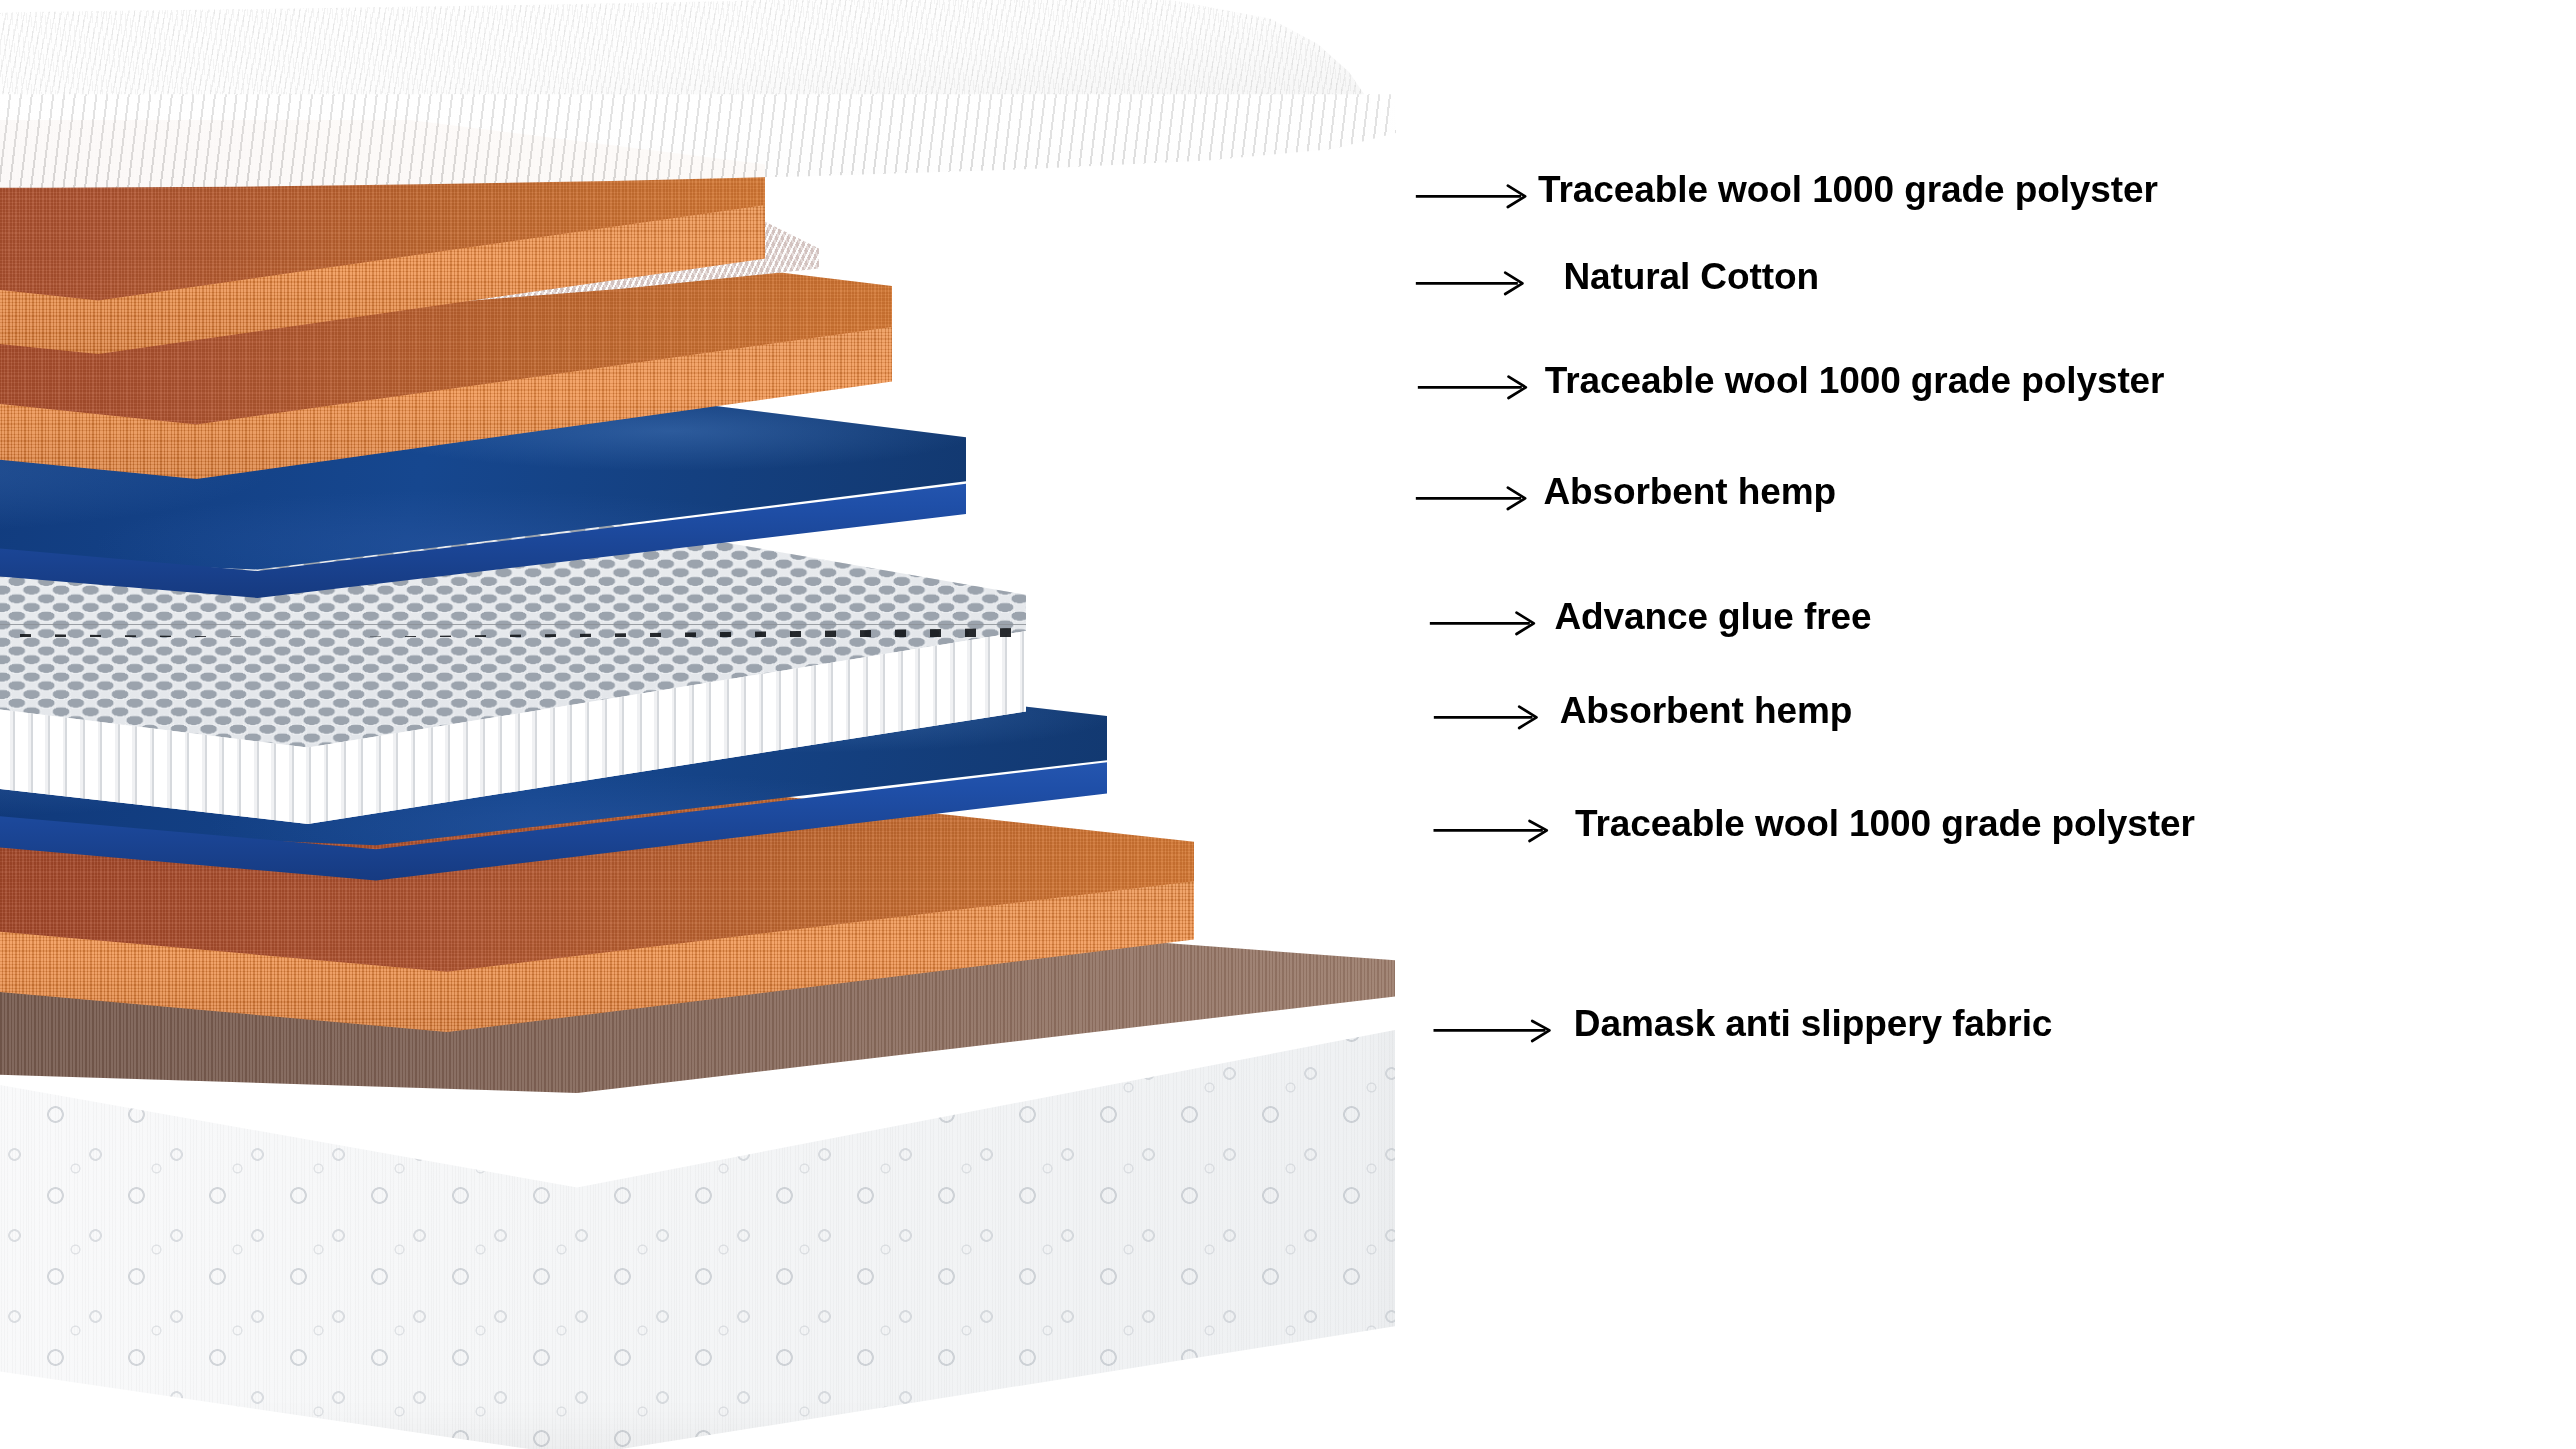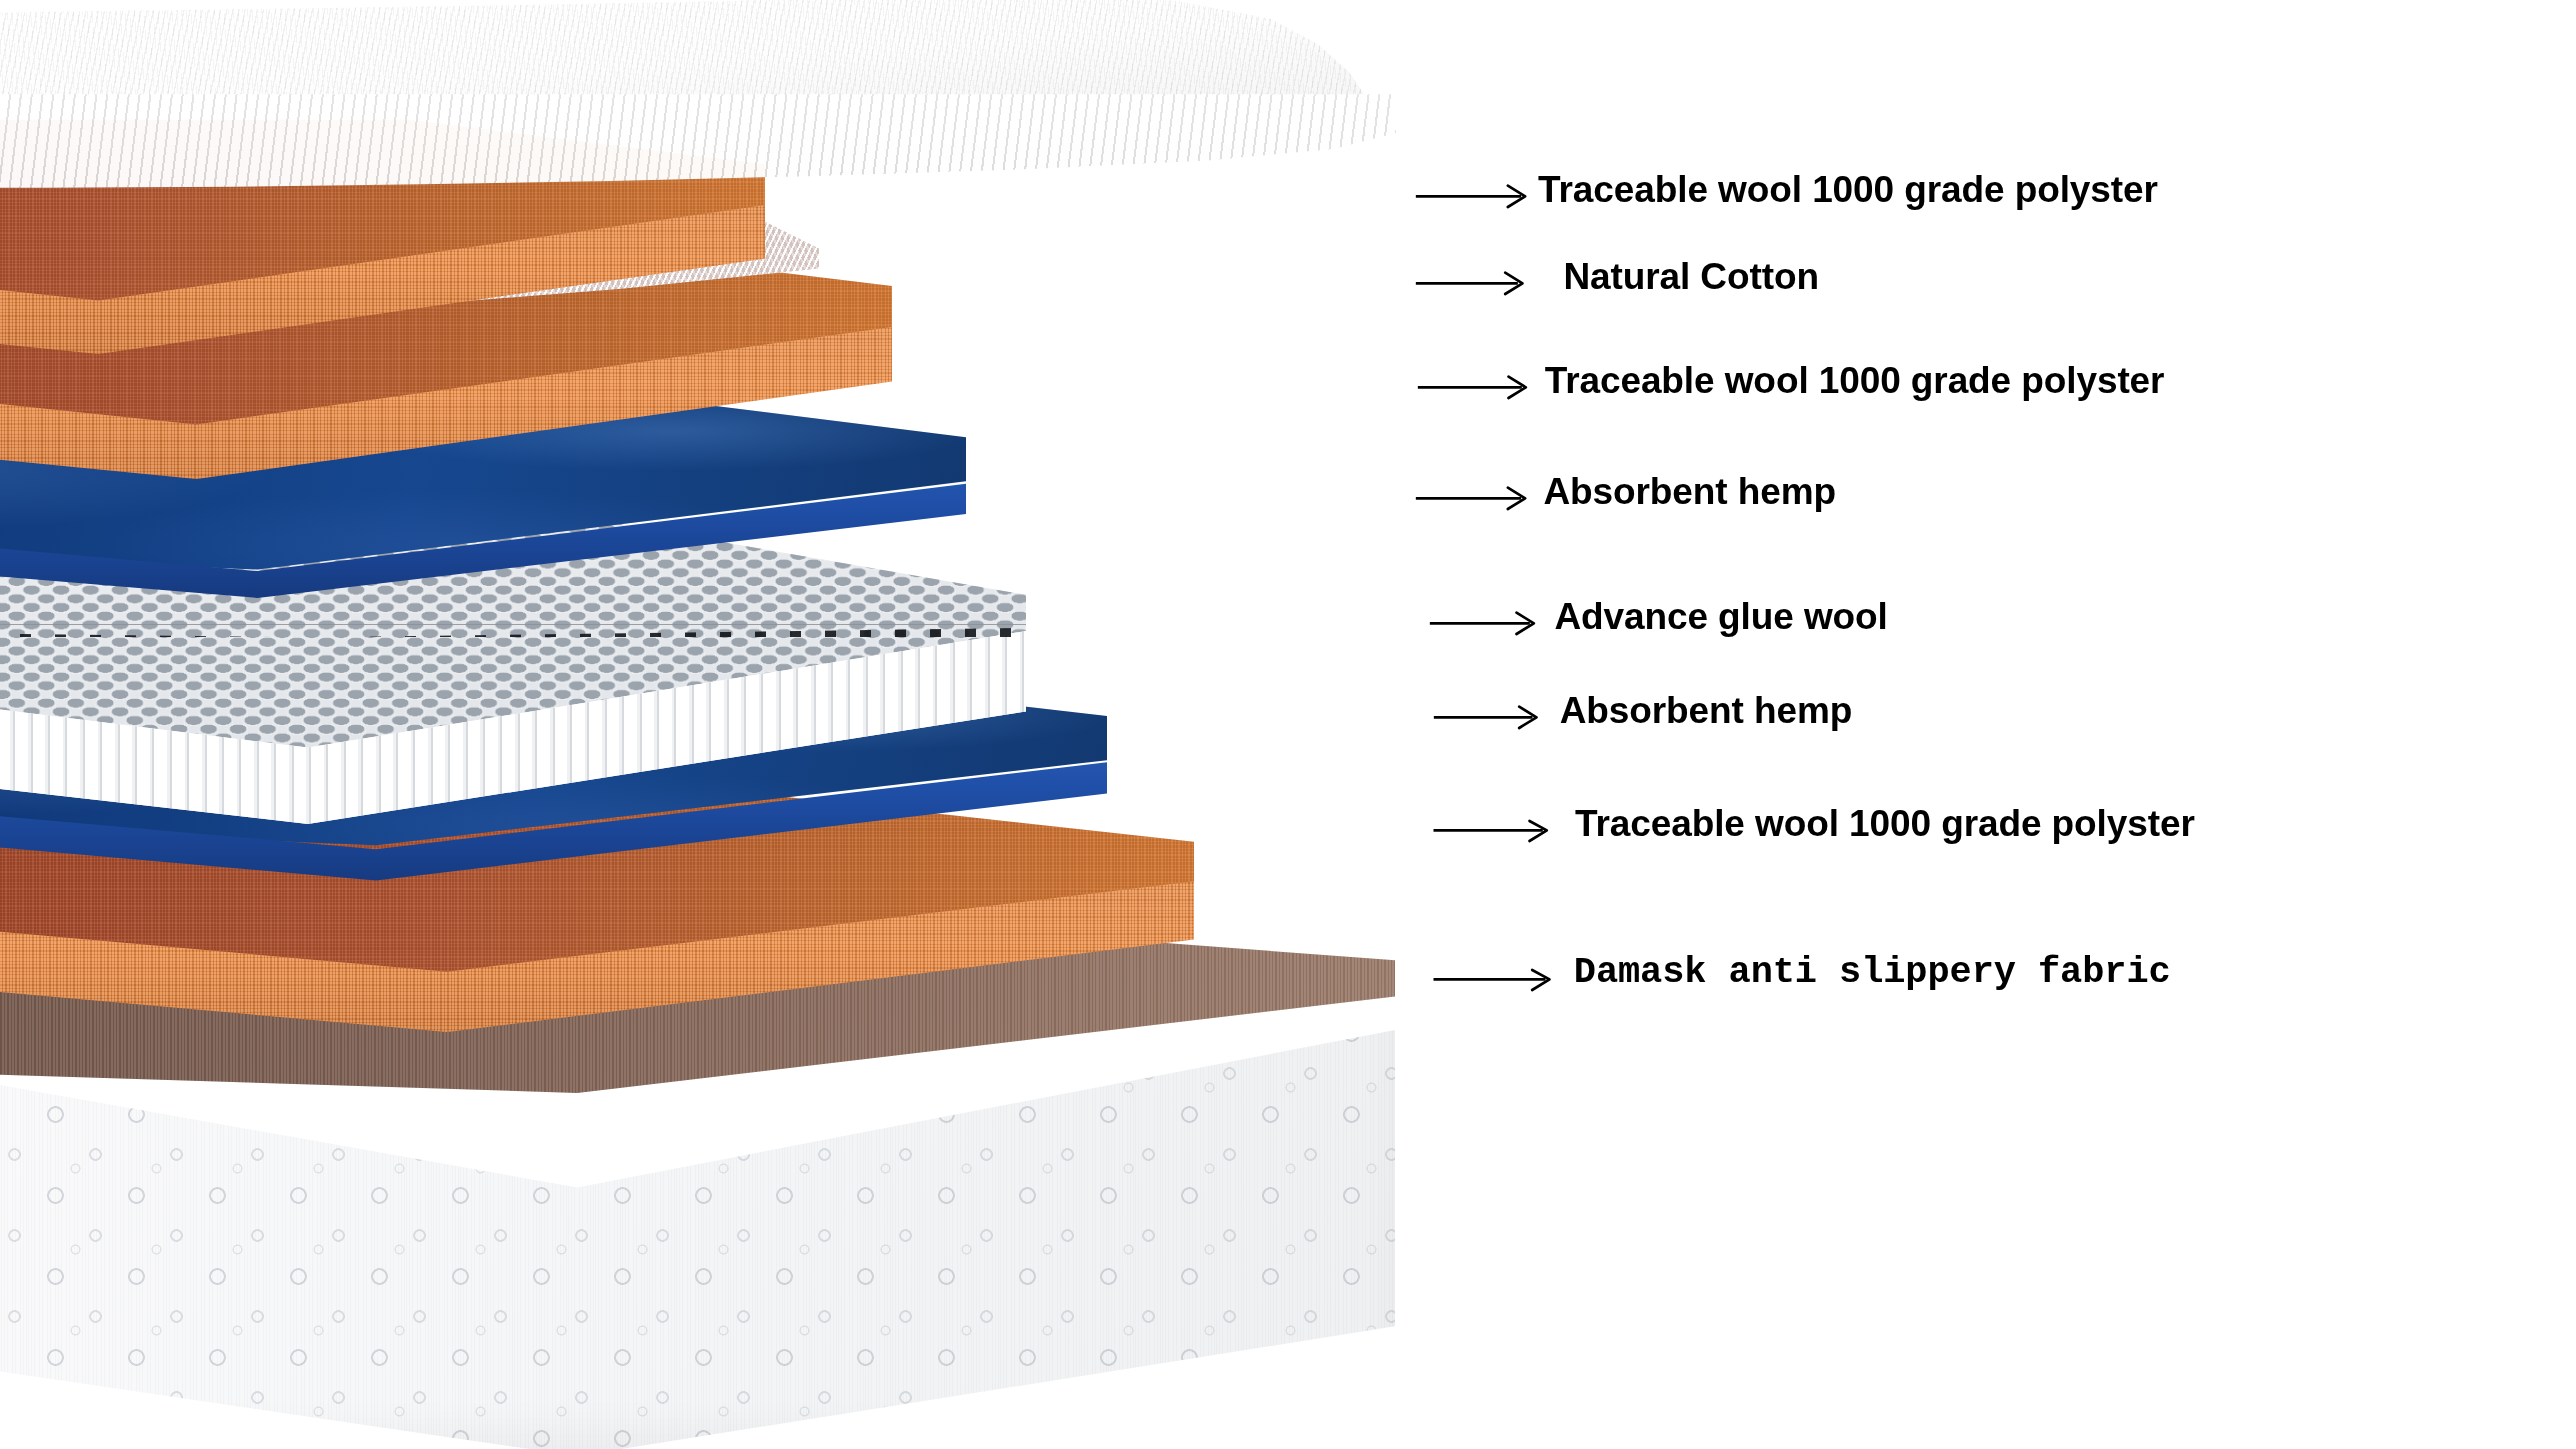--- a/index.html
+++ b/index.html
@@ -230,21 +230,21 @@
     <span class="clabel" style="margin-left:8px;margin-top:-1.3px;">Absorbent hemp</span>
   </div>
 
   <div class="callout" style="top:598px;left:19px;">
     <span class="arrow">
       <svg width="121" height="40" viewBox="0 0 180 60">
           <path d="M2 38 L152 38" stroke="#000" stroke-width="4" fill="none"></path>
           <path d="M132 22 L158 38 L132 54" stroke="#000" stroke-width="4" fill="none" stroke-linecap="round" stroke-linejoin="round"></path>
         </svg>
     </span>
-    <span class="clabel" style="margin-left:5.4px;margin-top:-1.3px;">Advance glue wool</span>
+    <span class="clabel" style="margin-left:5.4px;margin-top:-1.3px;">Advance glue free</span>
   </div>
 
   <div class="callout" style="top:692px;left:23px;">
     <span class="arrow">
       <svg width="121" height="40" viewBox="0 0 180 60">
           <path d="M2 38 L150 38" stroke="#000" stroke-width="4" fill="none"></path>
           <path d="M130 22 L156 38 L130 54" stroke="#000" stroke-width="4" fill="none" stroke-linecap="round" stroke-linejoin="round"></path>
         </svg>
     </span>
     <span class="clabel" style="margin-left:6.7px;margin-top:-1.3px;">Absorbent hemp</span>
@@ -253,21 +253,21 @@
   <div class="callout" style="top:805px;left:23px;">
     <span class="arrow">
       <svg width="127" height="40" viewBox="0 0 190 60">
           <path d="M2 38 L166 38" stroke="#000" stroke-width="4" fill="none"></path>
           <path d="M146 24 L172 38 L146 54" stroke="#000" stroke-width="4" fill="none" stroke-linecap="round" stroke-linejoin="round"></path>
         </svg>
     </span>
     <span class="clabel" style="margin-left:16px;margin-top:-1.3px;">Traceable wool 1000 grade polyster</span>
   </div>
 
-  <div class="callout" style="top:954px;left:23px;font-family:Liberation Mono, monospace;">
+  <div class="callout" style="top:1005px;left:23px;">
     <span class="arrow">
       <svg width="127" height="40" viewBox="0 0 190 60">
           <path d="M2 38 L170 38" stroke="#000" stroke-width="4" fill="none"></path>
           <path d="M150 24 L176 38 L150 54" stroke="#000" stroke-width="4" fill="none" stroke-linecap="round" stroke-linejoin="round"></path>
         </svg>
     </span>
     <span class="clabel" style="margin-left:14.8px;margin-top:-1.3px;">Damask anti slippery fabric</span>
   </div>
 
 </div>

